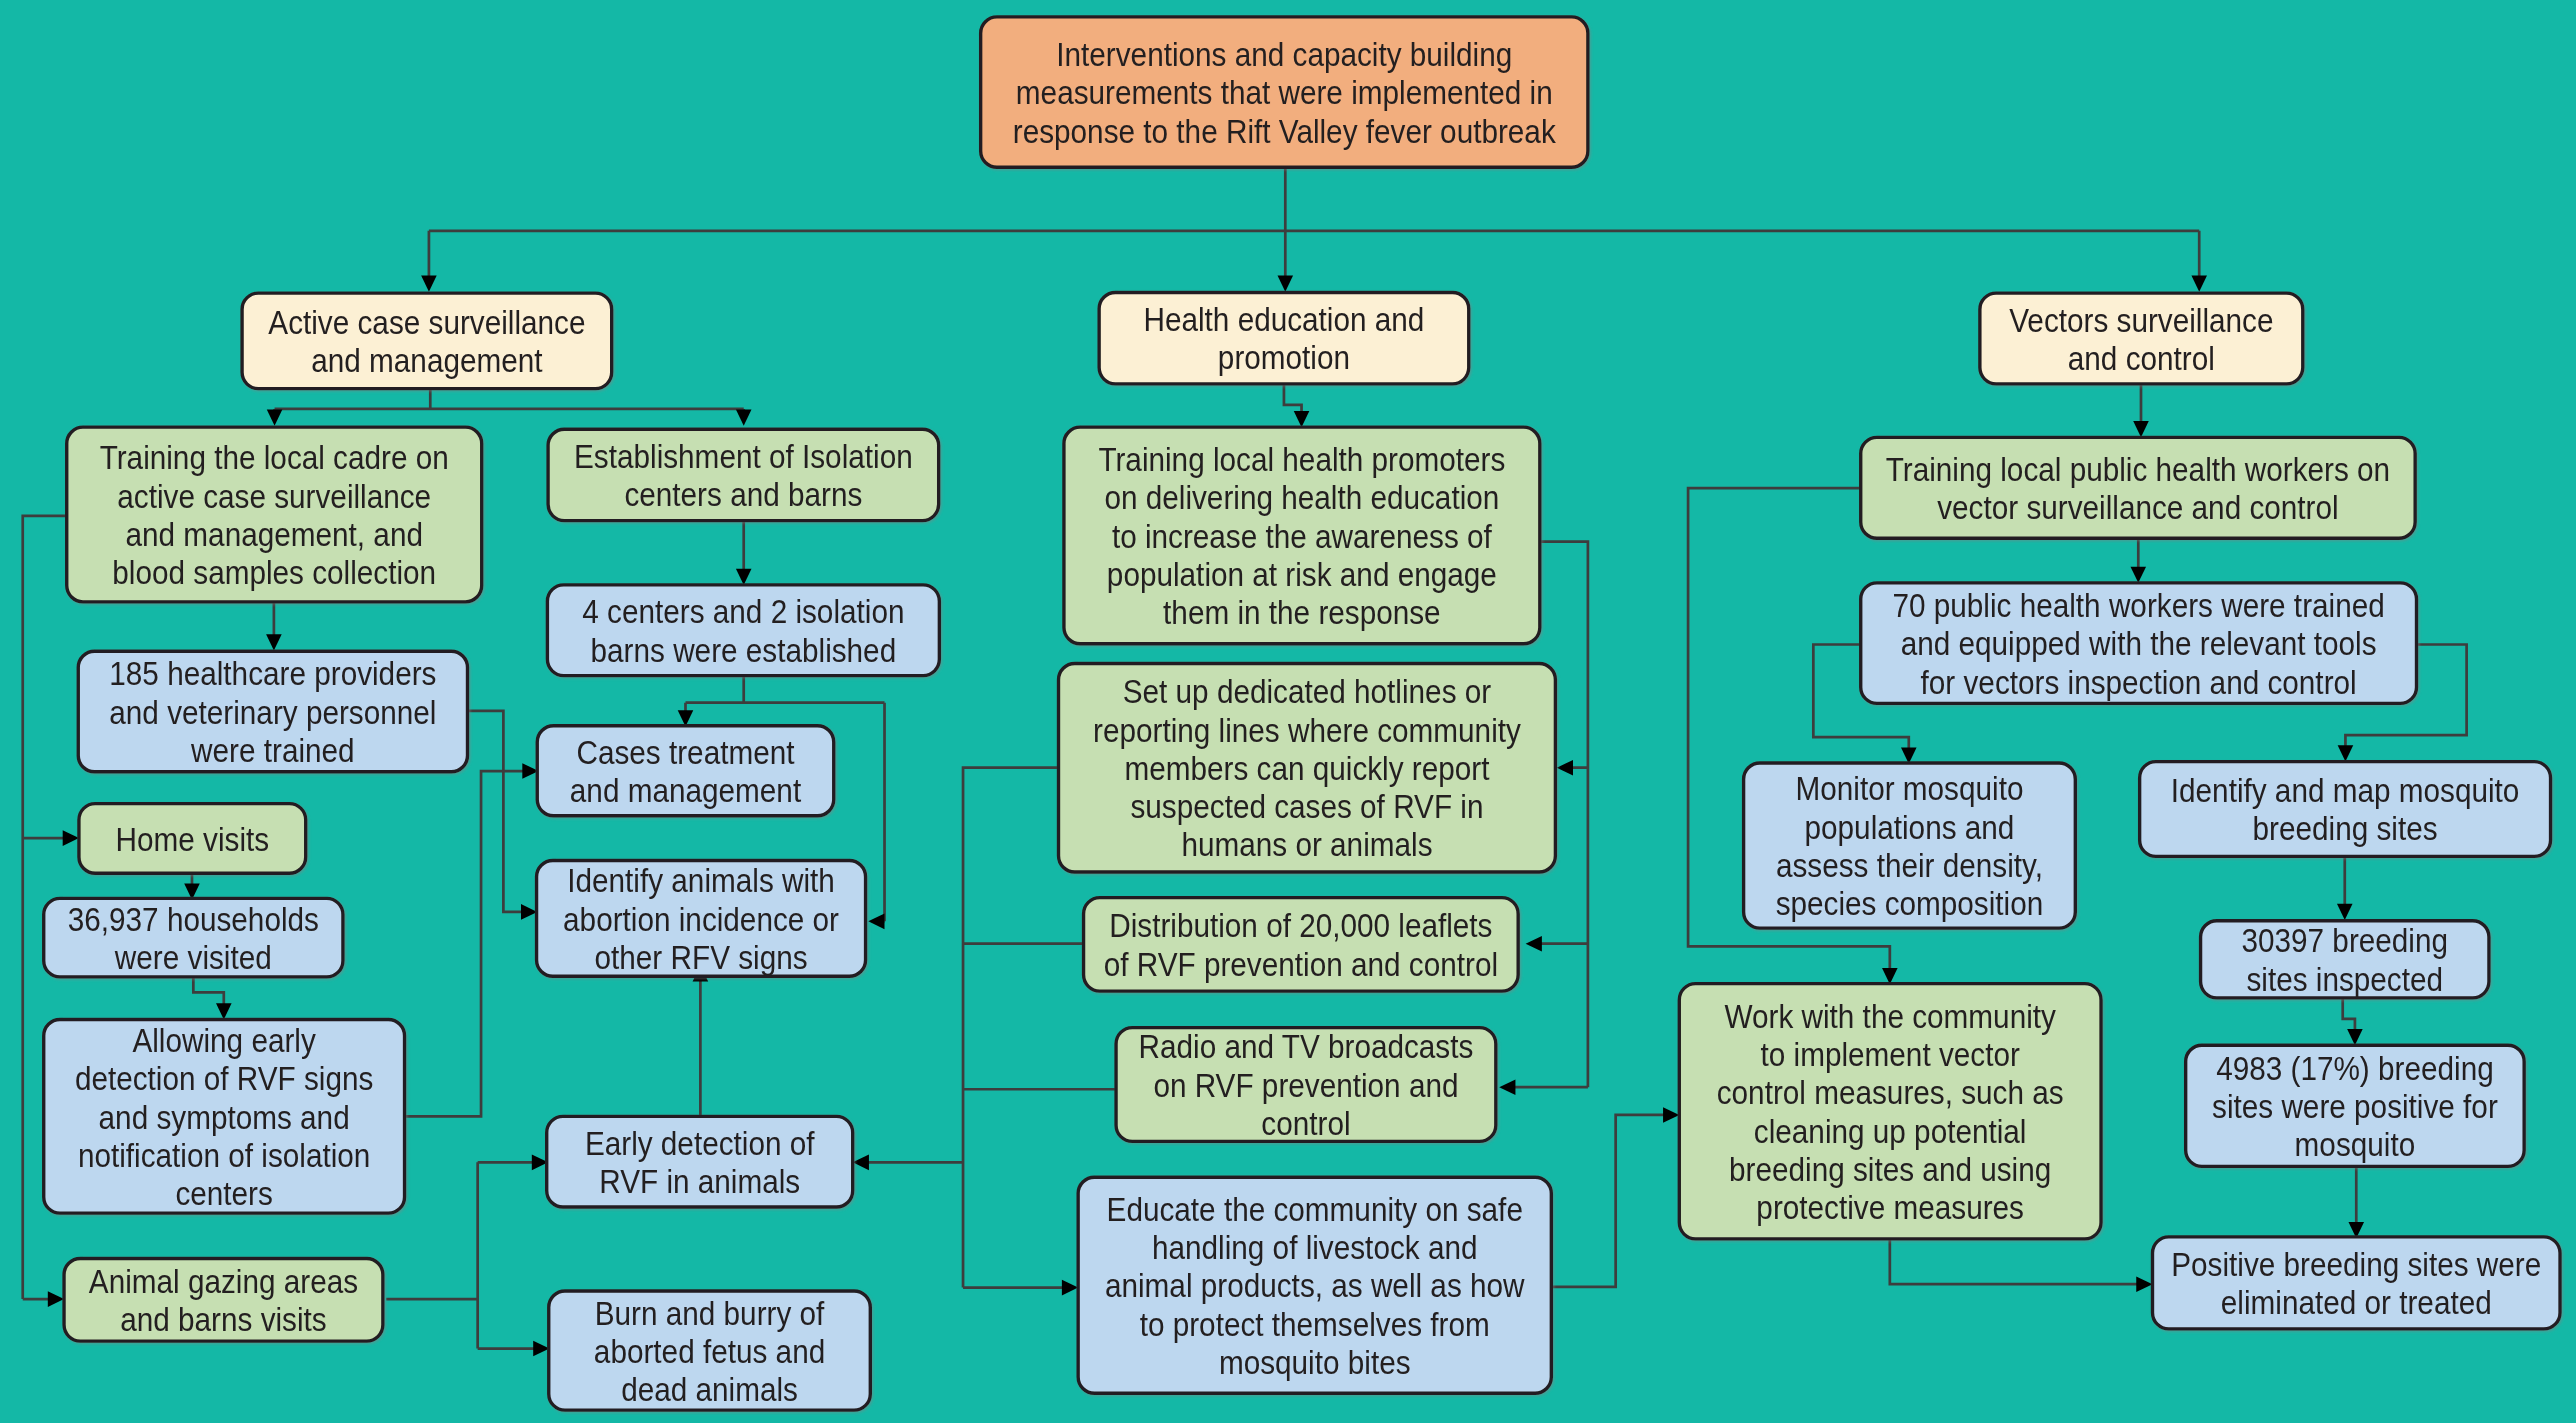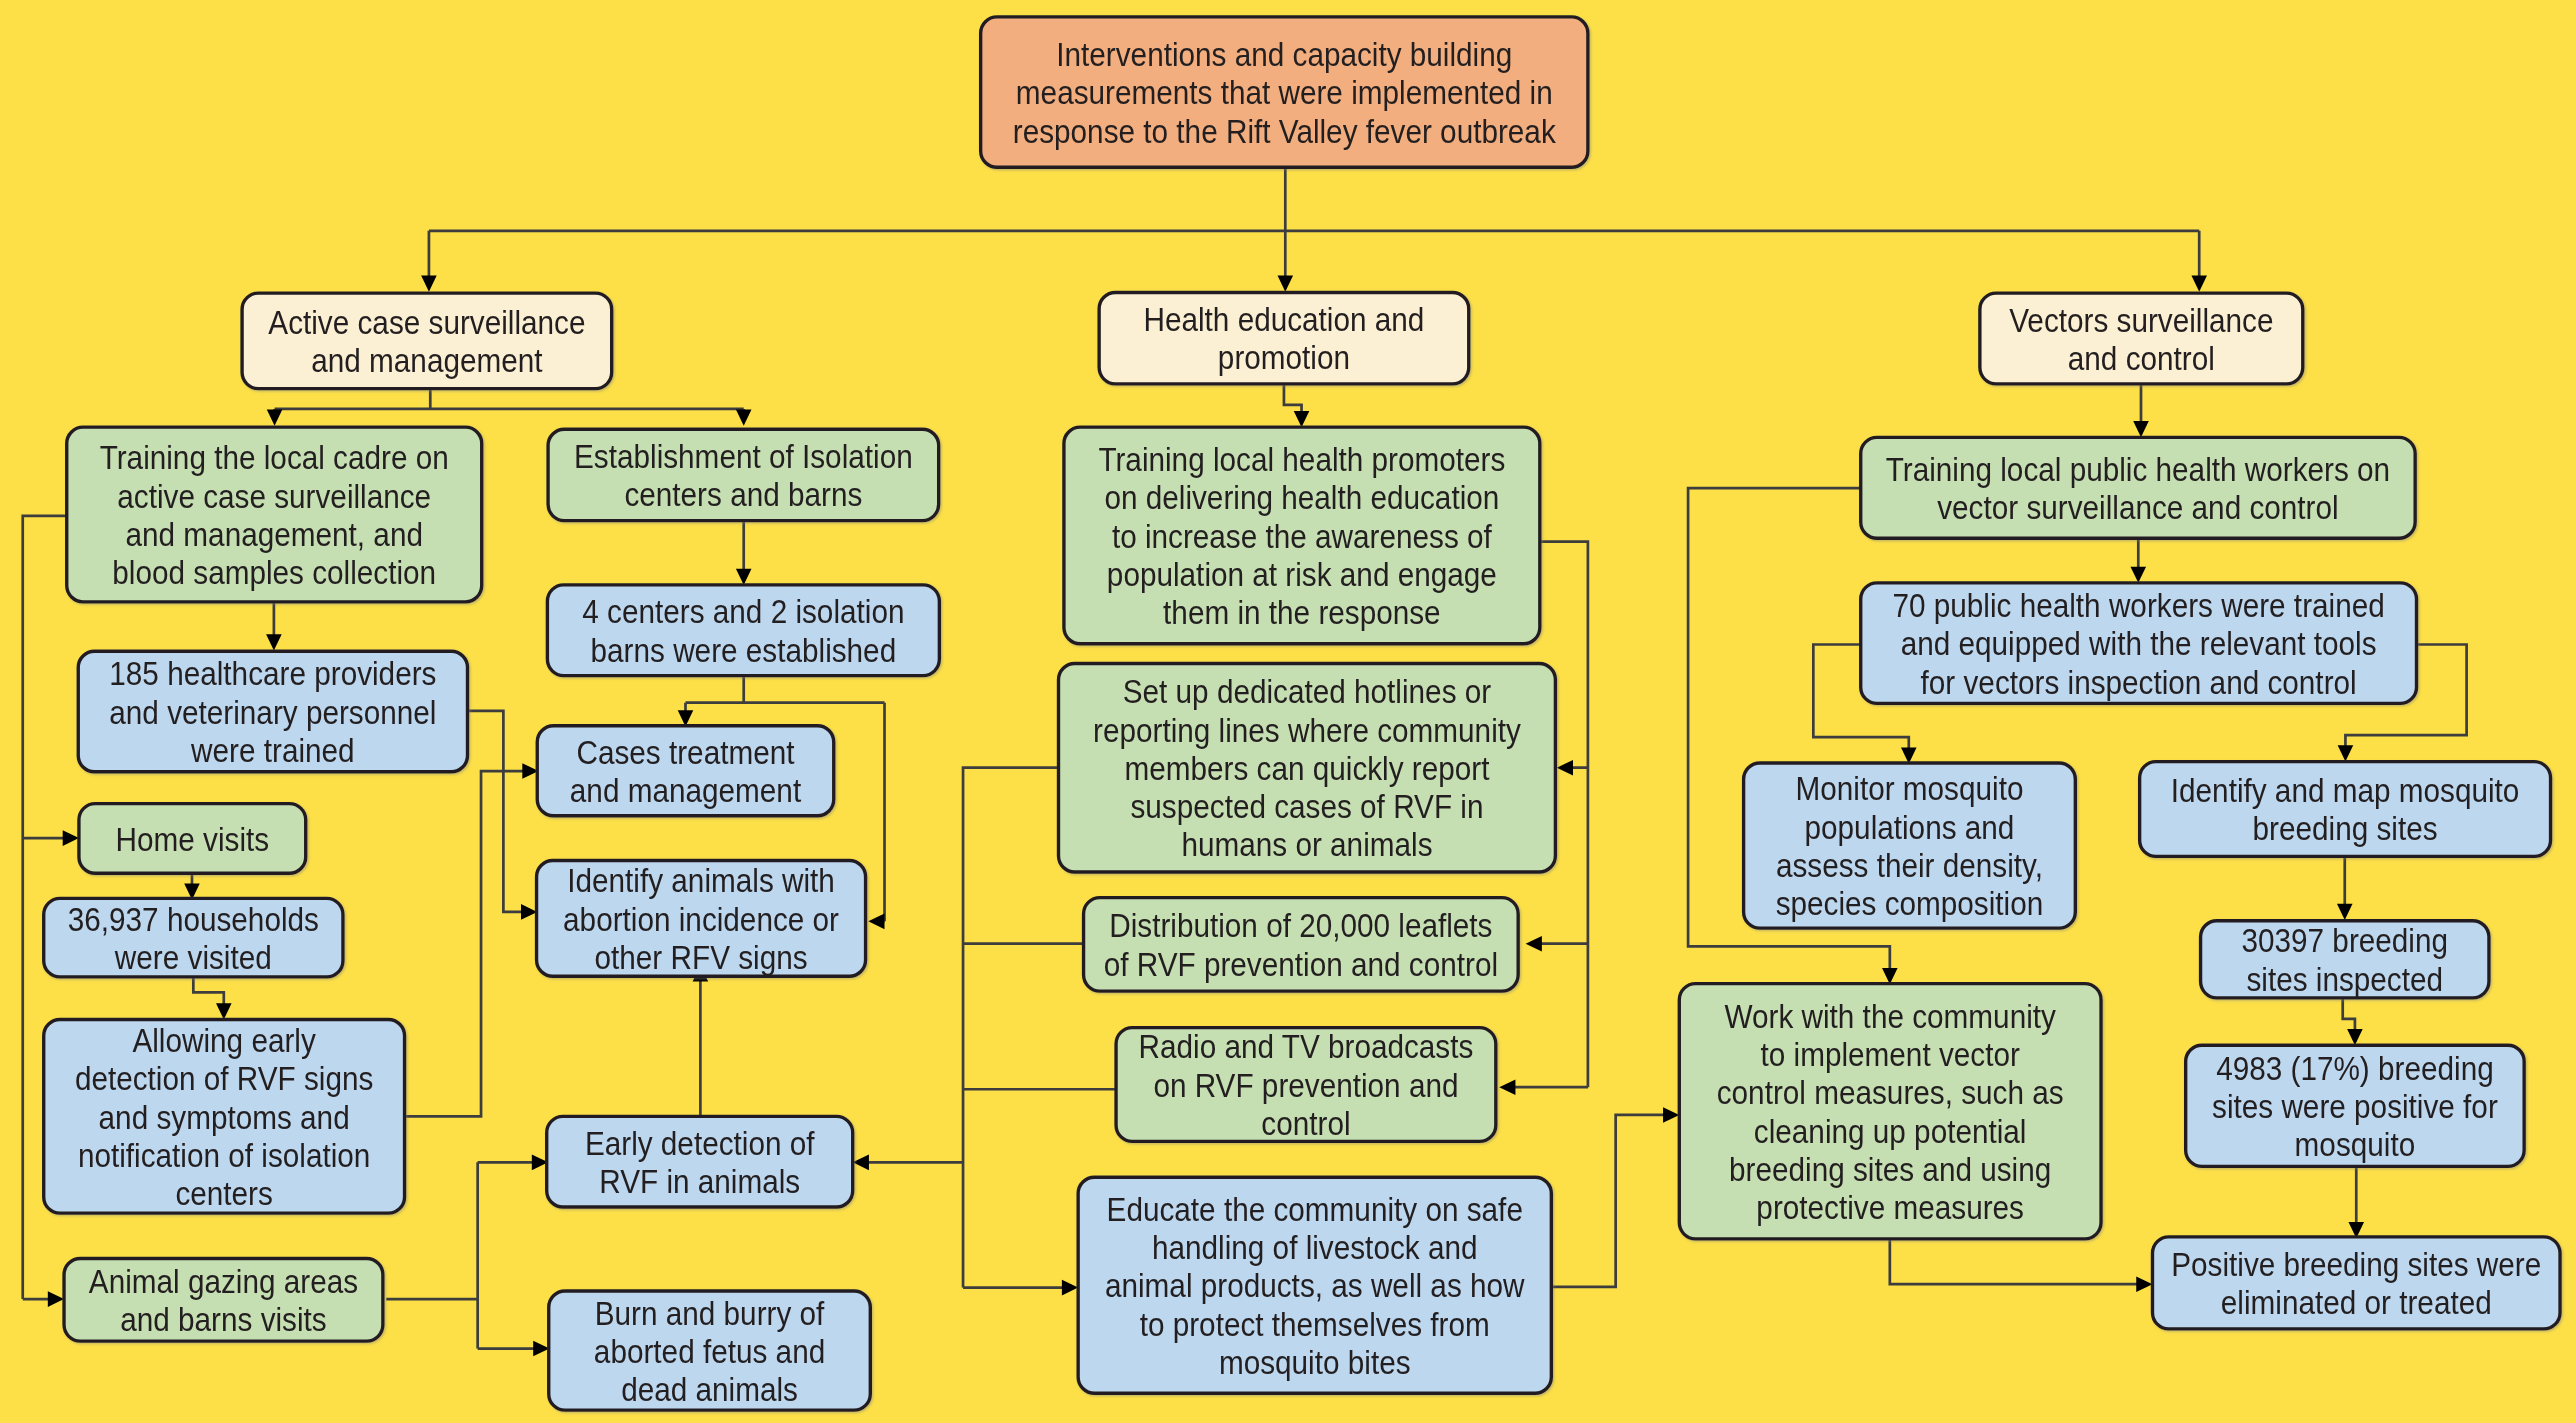--- a/index.html
+++ b/index.html
@@ -1,19 +1,19 @@
 <!DOCTYPE html>
 <html style="font-size:10.8px"><head>
 <meta charset="utf-8">
 <title>Interventions and capacity building measurements for the Rift Valley fever outbreak</title>
 <style>
   html,body{margin:0;padding:0;background:#ffffff;}
   body{width:2576px;height:1423px;overflow:hidden;
        font-family:"Liberation Sans",sans-serif;}
-  #flowchart-canvas{position:relative;width:2576px;height:1423px;background:#fde047;}
+  #flowchart-canvas{position:relative;width:2576px;height:1423px;background:#14b8a6;}
   svg#flowchart-svg{position:absolute;left:0;top:0;width:2576px;height:1423px;display:block;}
   .node-shape{stroke:#231f20;stroke-width:5;stroke-linejoin:round;}
   .node-label{font-family:"Liberation Sans",sans-serif;font-size:50px;fill:#231f20;
               text-anchor:middle;}
   .connector-line{fill:none;stroke:#3d3d3d;stroke-width:4;stroke-linecap:butt;stroke-linejoin:miter;}
   .arrowhead-icon{fill:#000000;stroke:none;}
 </style>
 </head>
 <body>
 

